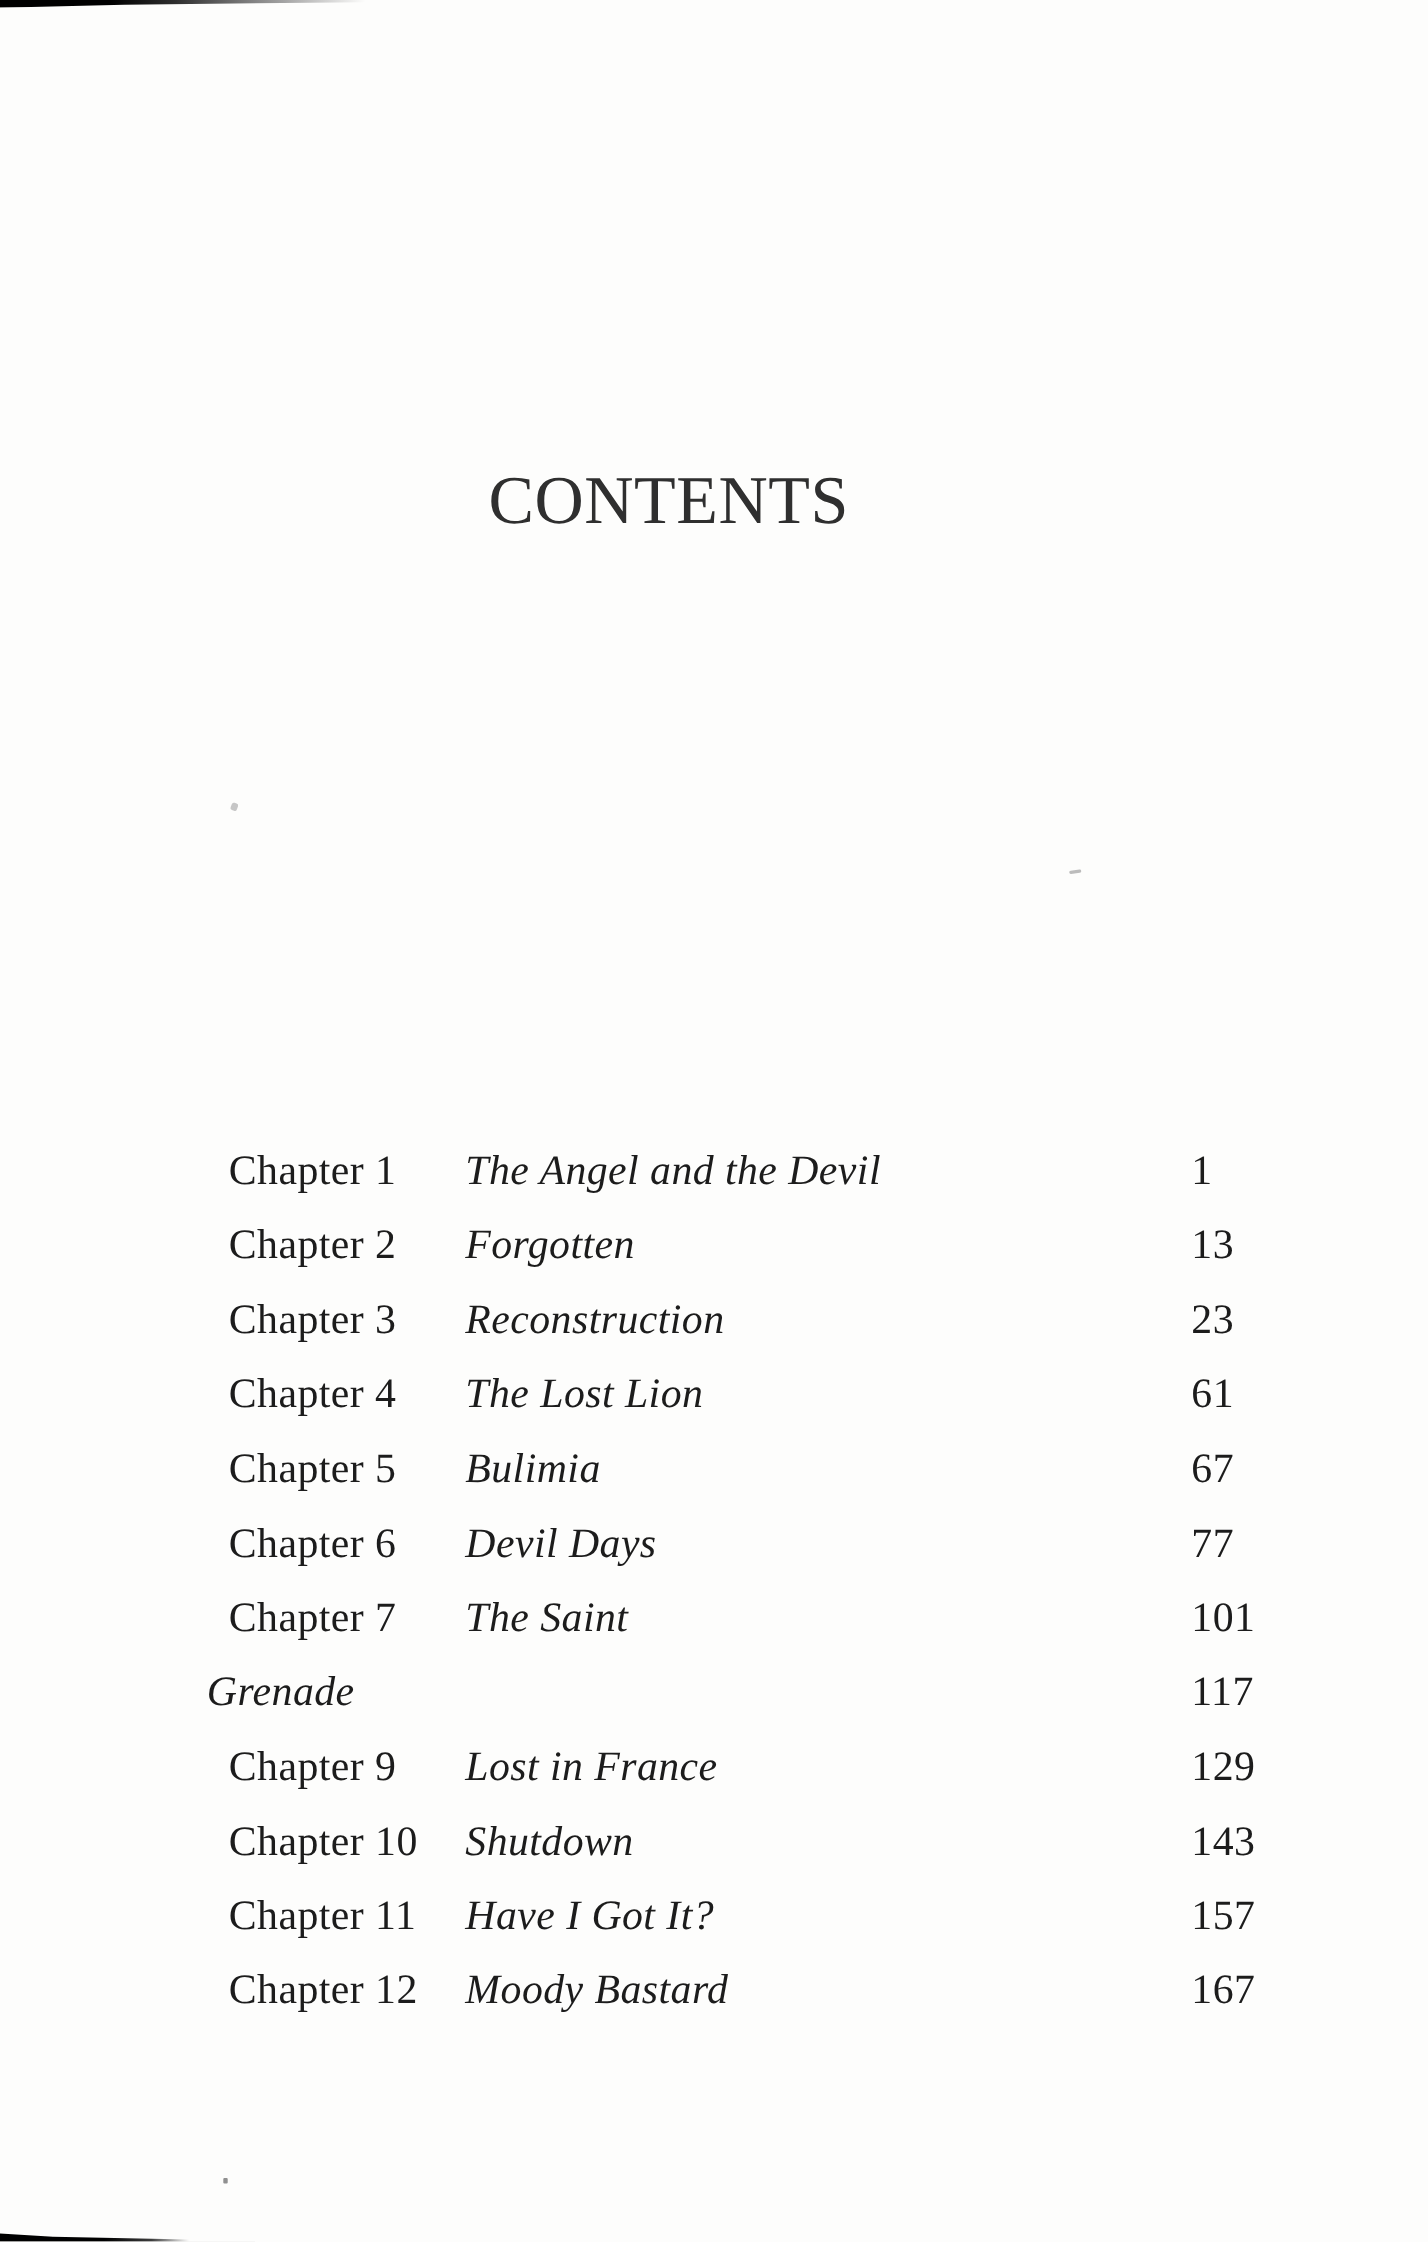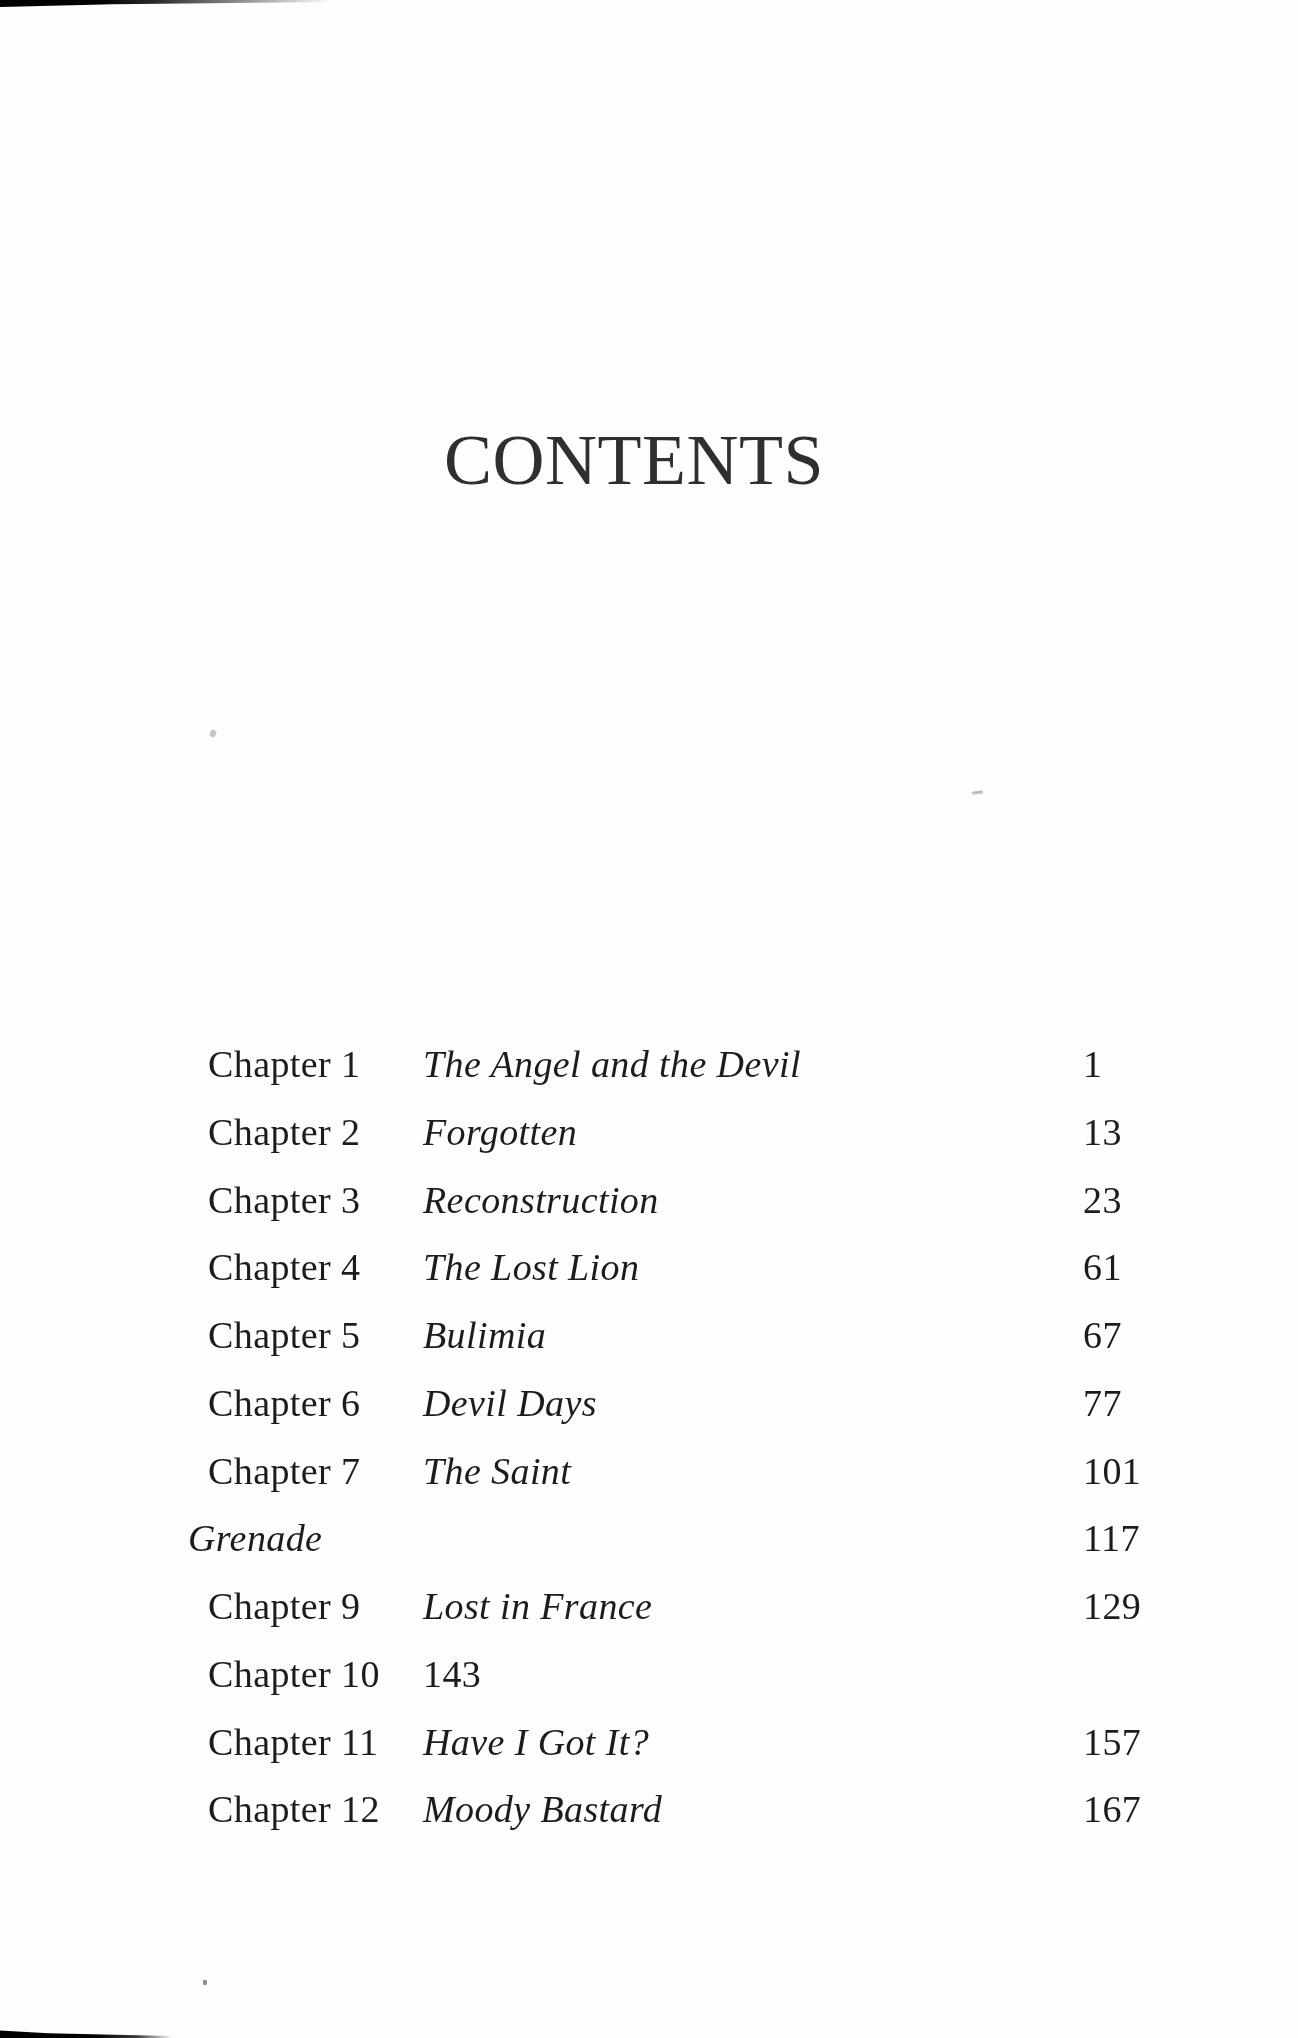--- a/index.html
+++ b/index.html
@@ -39,21 +39,21 @@
   
   .speck{position:absolute;border-radius:50%;}
   .speck-1{left:210px;top:730px;width:6px;height:7px;background:#c6c6c6;border-radius:2px;transform:rotate(20deg);}
   .speck-2{left:972px;top:791px;width:11px;height:3px;background:#bcbcbc;border-radius:2px;transform:rotate(-8deg);}
   .speck-3{left:203px;top:1980px;width:4px;height:5px;background:#909090;border-radius:1px;}
 
   .title{
     position:absolute;
     left:444px;
     top:424px;
-    font-size:72px;
+    font-size:62px;
     line-height:1;
     font-weight:400;
     letter-spacing:0.5px;
     white-space:nowrap;
     color:var(--title-ink);
   }
 
   .toc{
     position:absolute;
     left:188px;
@@ -137,20 +137,21 @@
       </div>
 
       <div class="toc-row">
         <span class="col-chapter">Chapter 9</span>
         <span class="col-title">Lost in France</span>
         <span class="col-page">129</span>
       </div>
 
       <div class="toc-row">
         <span class="col-chapter">Chapter 10</span>
+        <span class="col-title">Shutdown</span>
         <span class="col-page">143</span>
       </div>
 
       <div class="toc-row">
         <span class="col-chapter">Chapter 11</span>
         <span class="col-title">Have I Got It?</span>
         <span class="col-page">157</span>
       </div>
 
       <div class="toc-row">

